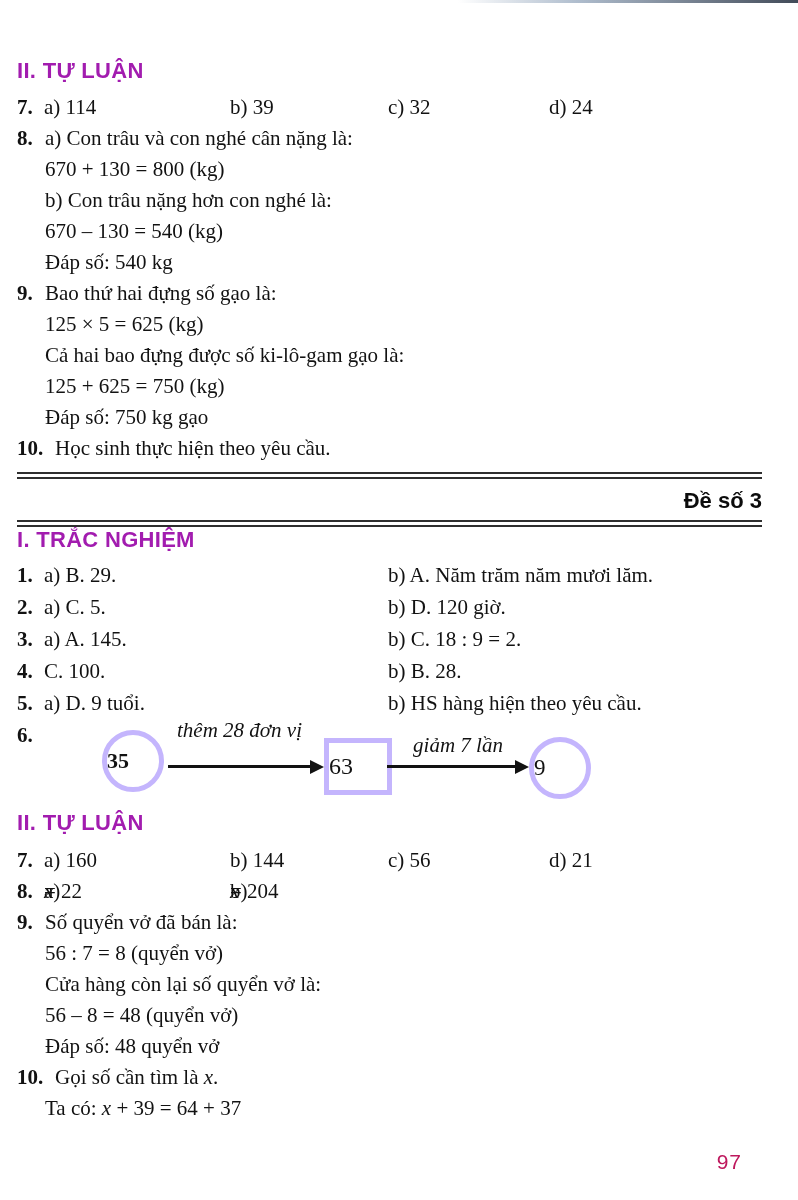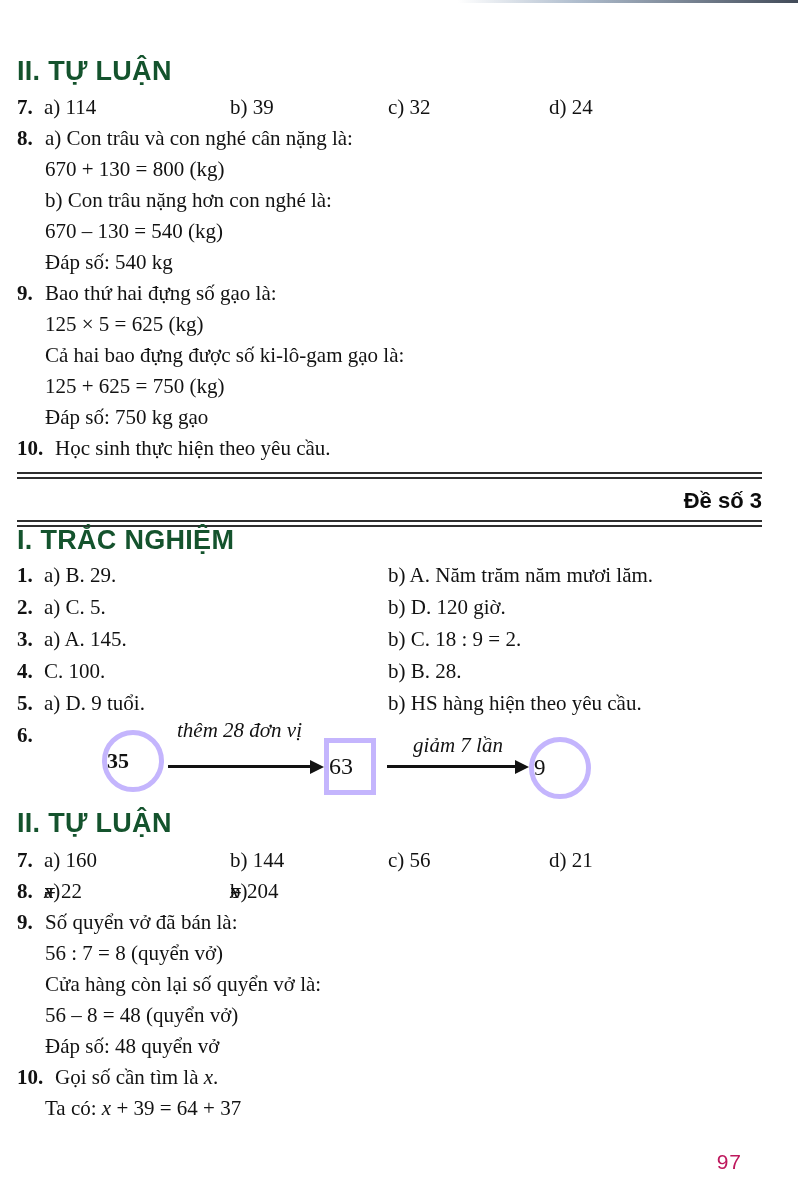--- a/index.html
+++ b/index.html
@@ -12,21 +12,21 @@
   .page {
     position:relative; width:798px; height:1200px;
     background:#ffffff; padding:58px 30px 0 17px;
   }
   .edge-shadow {
     position:absolute; top:0; right:0; width:340px; height:3px;
     background:linear-gradient(90deg, rgba(110,135,165,0) 0%, rgba(110,135,165,0.55) 35%, rgba(45,55,70,0.9) 100%);
   }
   h2.sec {
     font-family:"Liberation Sans","DejaVu Sans",sans-serif;
-    font-weight:bold; font-size:27px; line-height:26px; color:#14532d;
+    font-weight:bold; font-size:22px; line-height:26px; color:#a21caf;
     letter-spacing:0.3px;
   }
   .ln { font-size:21px; line-height:31px; white-space:nowrap; }
   .num { font-weight:bold; }
   .var { font-style:italic; }
   
   .crow { position:relative; height:31px; }
   .crow.h32 { height:32px; }
   .crow span { position:absolute; top:0; font-size:21px; line-height:31px; white-space:nowrap; }
   .crow .p0 { left:0; font-weight:bold; }
@@ -45,21 +45,21 @@
     font-family:"Liberation Sans","DejaVu Sans",sans-serif;
     font-weight:bold; font-size:22px; line-height:28px; text-align:right;
     width:745px; color:#0c0c0c;
   }
   
   .q6 { position:relative; height:90px; }
   .q6 .num { position:absolute; left:0; top:0; font-size:21px; line-height:31px; font-weight:bold; }
   .shape { position:absolute; display:flex; align-items:center; justify-content:flex-start; background:#fff; border:5px solid #c4b5fd; }
   .circ { border-radius:50%; }
   .d35 { left:85px; top:10px; width:62px; height:62px; font-size:22px; font-weight:bold; }
-  .d63 { left:307px; top:18px; width:52px; height:57px; font-size:24px; }
+  .d63 { left:307px; top:18px; width:68px; height:57px; font-size:24px; }
   .d9  { left:512px; top:17px; width:62px; height:62px; font-size:23px; }
   .aline { position:absolute; height:3px; background:#121212; top:45px; }
   .a1 { left:151px; width:144px; }
   .a2 { left:370px; width:130px; }
   .ahead { position:absolute; width:0; height:0; top:39.5px;
     border-top:7px solid transparent; border-bottom:7px solid transparent; border-left:14px solid #121212; }
   .ah1 { left:293px; }
   .ah2 { left:498px; }
   .dlabel { position:absolute; font-style:italic; font-size:21px; line-height:24px; text-align:center; white-space:nowrap; }
   .dl1 { left:140px; top:-2px; width:165px; }

